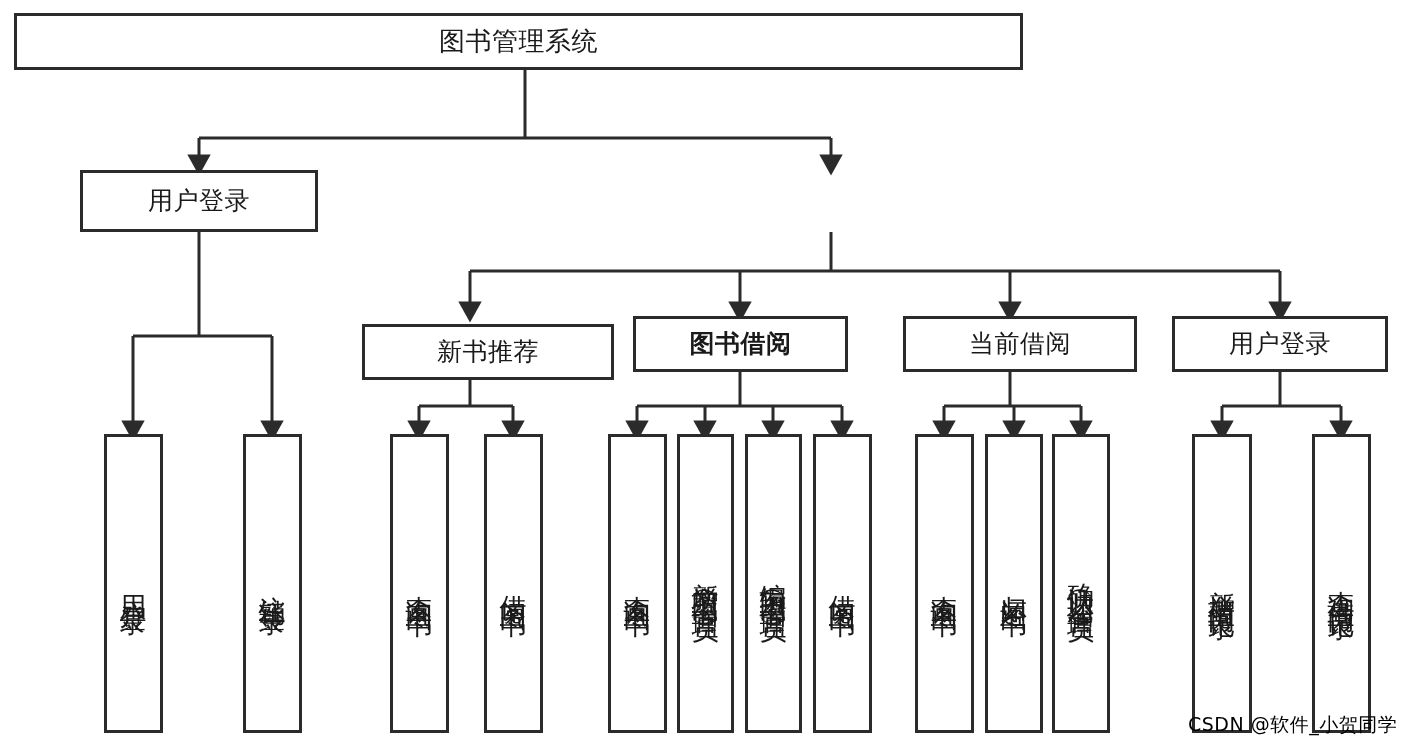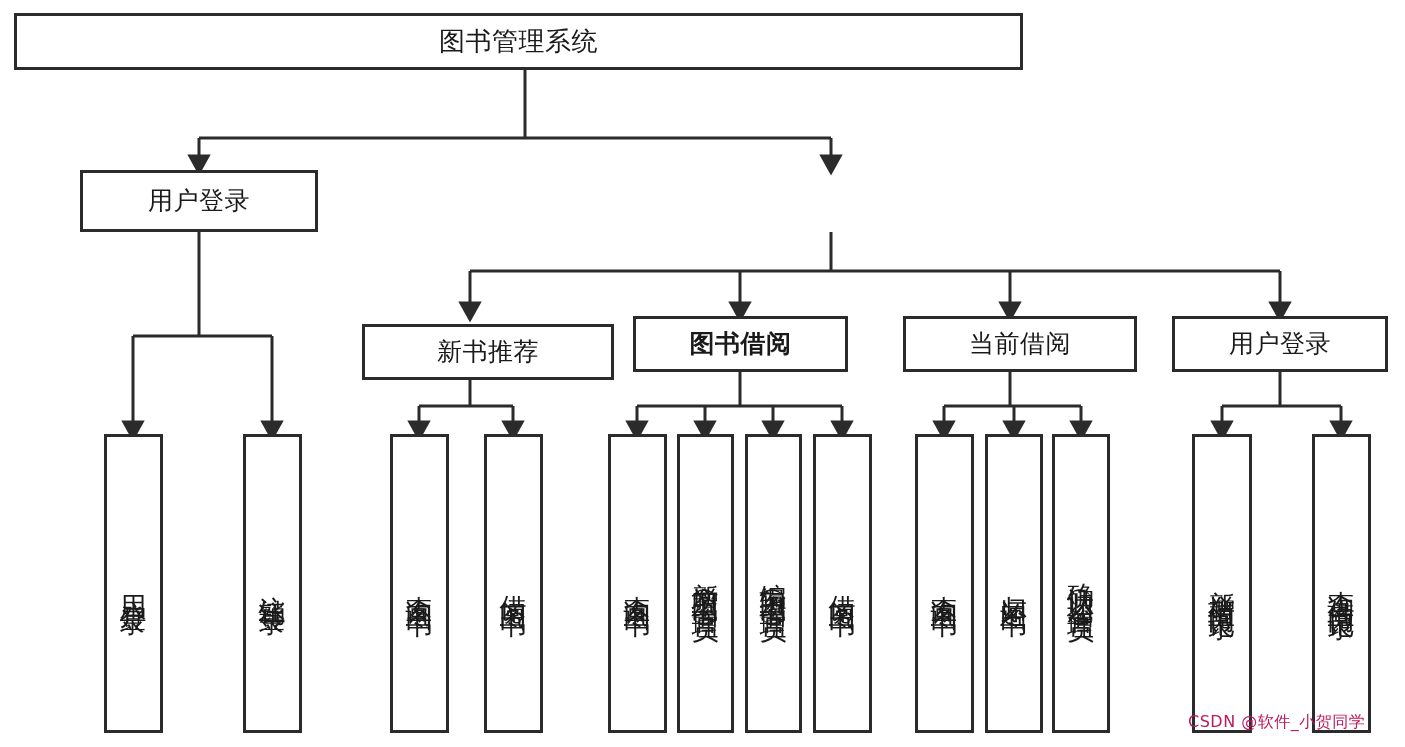--- a/index.html
+++ b/index.html
@@ -62,22 +62,22 @@
     font-size: 27px;
     letter-spacing: 5px;
     line-height: 1;
     white-space: nowrap;
     max-height: 280px;
   }
   .watermark {
     position: absolute;
     left: 1188px;
     top: 712px;
-    font-size: 16px;
-    color: #be185d;
+    font-size: 19px;
+    color: #000000;
     white-space: nowrap;
     letter-spacing: 0.5px;
   }
 </style>
 </head>
 <body>
 
 <div id="diagram-root">
 
   <svg class="edges" width="1405" height="747" viewBox="0 0 1405 747" xmlns="http://www.w3.org/2000/svg">

